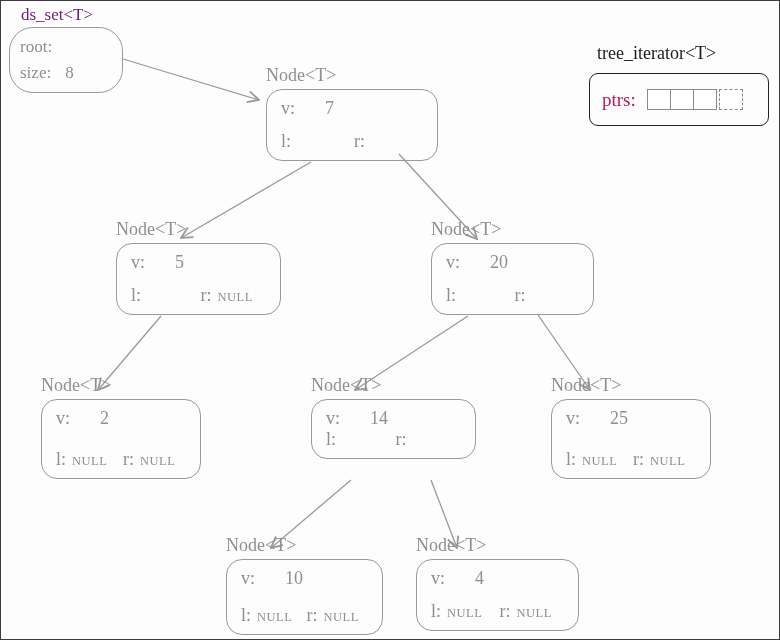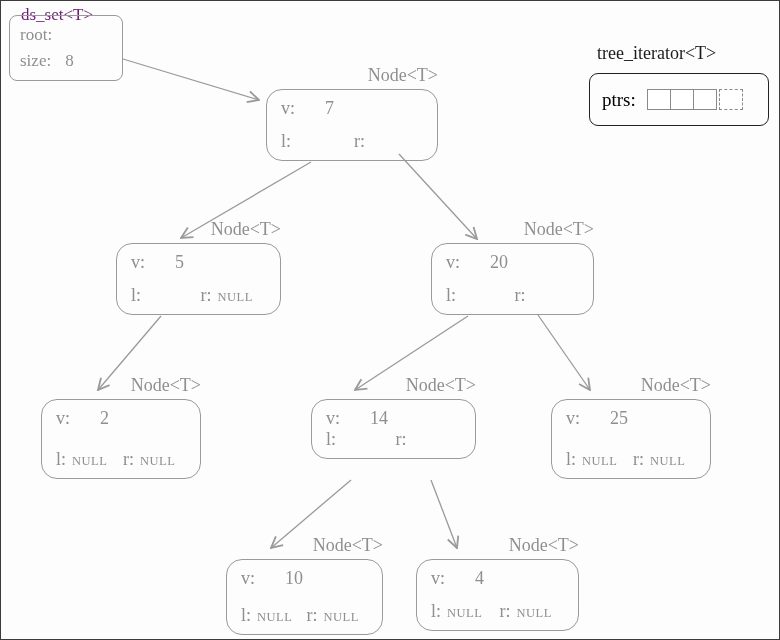--- a/index.html
+++ b/index.html
@@ -11,42 +11,42 @@
     background:#fdfdfd;
     font-family:"Liberation Serif","DejaVu Serif",serif;
     color:#8f8f8f;
     overflow:hidden;
   }
   #edges{position:absolute;left:0;top:0;pointer-events:none;}
 
   
   .set-title{position:absolute;left:20px;top:4px;font-size:17px;color:#701a75;}
   .set-box{
-    position:absolute;left:8px;top:14px;width:114px;height:66px;
-    border:1.5px solid #9a9a9a;border-radius:8px;box-sizing:border-box;
+    position:absolute;left:8px;top:26px;width:114px;height:66px;
+    border:1.5px solid #9a9a9a;border-radius:24px;box-sizing:border-box;
     padding:6px 0 0 10px;font-size:17px;
   }
   .set-row{height:26px;line-height:26px;}
   .set-val{margin-left:14px;}
 
   
   .iter-title{position:absolute;left:596px;top:42px;font-size:18px;color:#1c1c1c;}
   .iter-box{
     position:absolute;left:588px;top:72px;width:180px;height:53px;
     border:1.6px solid #222;border-radius:9px;box-sizing:border-box;
     display:flex;align-items:center;padding-left:12px;
   }
-  .iter-label{font-size:19px;color:#000000;}
+  .iter-label{font-size:19px;color:#be185d;}
   .cells{display:flex;margin-left:12px;}
   .cell{width:24px;height:21px;border:1px solid #8a8a8a;background:#fff;margin-left:-1px;box-sizing:border-box;}
   .cell.dashed{border:1px dashed #8a8a8a;margin-left:2px;}
 
   
   .node{position:absolute;}
-  .node-title{width:100%;text-align:right;font-size:18px;height:26px;line-height:24px;color:#8f8f8f;}
+  .node-title{width:100%;text-align:left;font-size:18px;height:26px;line-height:24px;color:#8f8f8f;}
   .node-rect{
     position:relative;width:100%;box-sizing:border-box;
     border:1.5px solid #9a9a9a;border-radius:16px;background:transparent;
   }
   .row{position:absolute;left:14px;right:10px;font-size:18px;}
   .row.top{top:8px;}
   .row.bot{bottom:8px;display:flex;}
   .num{margin-left:30px;}
   .pair{width:50%;white-space:nowrap;}
   .null{font-size:12.5px;margin-left:6px;letter-spacing:0.5px;}

